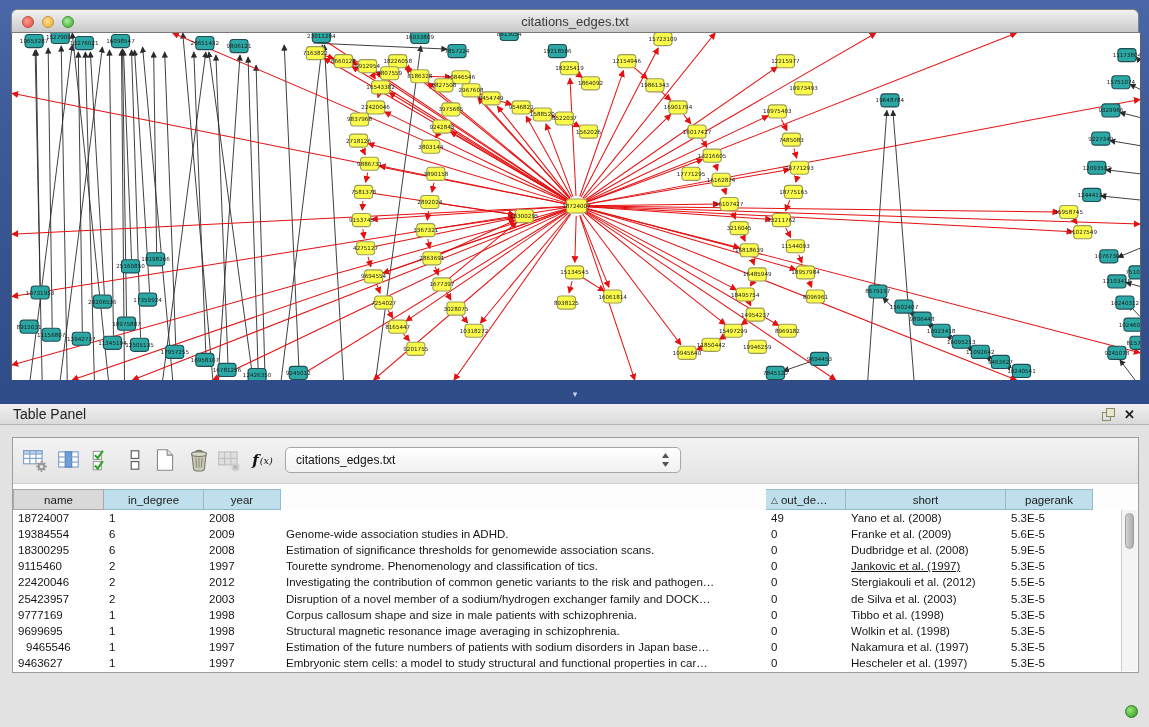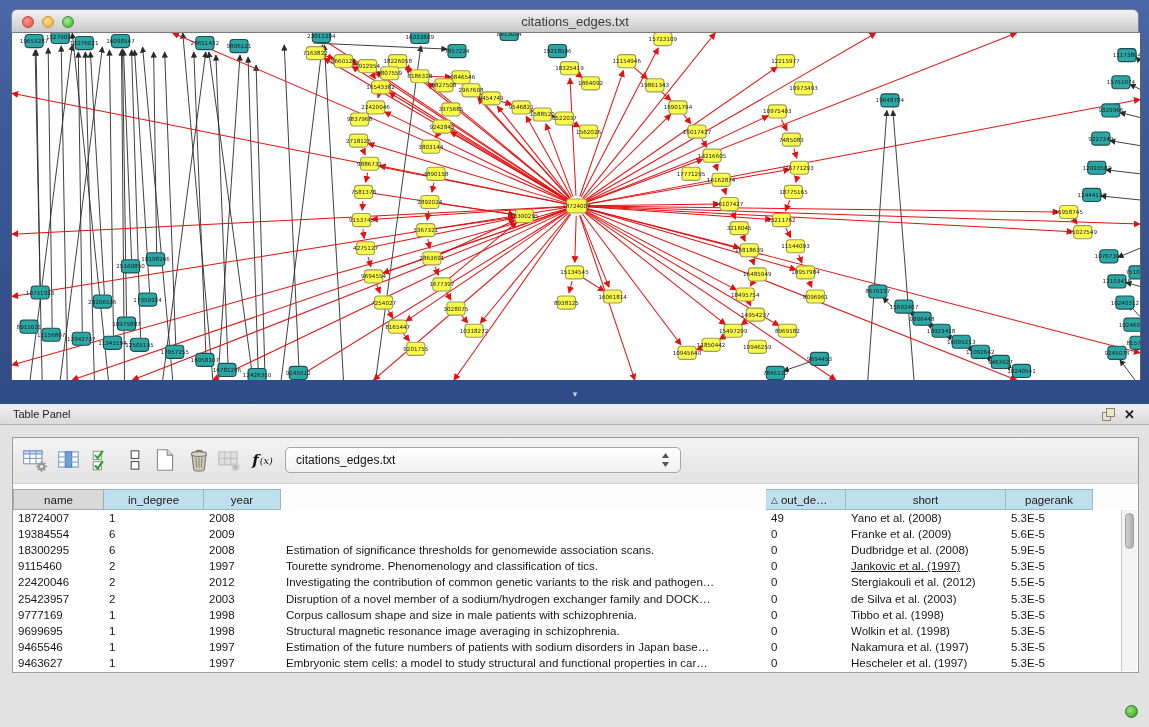--- a/index.html
+++ b/index.html
@@ -19,21 +19,21 @@
   .tl.yel{left:30px;background:radial-gradient(circle at 4px 4px,#FBDD9B,#F5BF4F 60%,#DFA33B);border:1px solid #C79637;}
   .tl.grn{left:50px;background:radial-gradient(circle at 4px 4px,#AEE9A0,#61C555 60%,#45A635);border:1px solid #3F9432;}
   .net-canvas{position:absolute;left:11px;top:33px;width:1128px;height:347px;background:#fff;
               border-left:1px solid #5F5F5F;border-right:1px solid #5F5F5F;overflow:hidden;}
   .splitter-grip{position:absolute;left:567px;top:388px;width:16px;height:12px;color:#C8D2E6;
                  font-size:9px;line-height:12px;text-align:center;}
 
   
   .panel-header{position:absolute;left:0;top:404px;width:1149px;height:21px;
                 background:linear-gradient(#F0F0F0,#DADADA);border-bottom:1px solid #B4B4B4;box-sizing:border-box;}
-  .panel-title{position:absolute;left:13px;top:0;height:21px;line-height:20px;font-size:11px;color:#222;}
+  .panel-title{position:absolute;left:13px;top:0;height:21px;line-height:20px;font-size:14px;color:#222;}
   .float-btn{position:absolute;right:33px;top:3px;width:15px;height:15px;cursor:default;}
   .close-btn{position:absolute;right:12px;top:1px;width:15px;height:19px;line-height:19px;
              font-size:13px;font-weight:bold;color:#1E1E1E;text-align:center;}
   .panel-body{position:absolute;left:0;top:425px;width:1149px;height:302px;background:#E2E2E2;}
   .inner-panel{position:absolute;left:12px;top:12px;width:1125px;height:234px;background:#FDFDFD;
                border:1px solid #9C9C9C;box-sizing:content-box;}
   .toolbar{position:absolute;left:0;top:0;width:100%;height:46px;
            background:linear-gradient(#F3F3F3,#E3E3E3);border-bottom:1px solid #D2D2D2;box-sizing:border-box;}
   .tbtn{position:absolute;top:8px;width:28px;height:30px;background:transparent;border:none;padding:1px;}
   .combo{position:absolute;left:272px;top:9px;width:396px;height:26px;box-sizing:border-box;
@@ -648,20 +648,21 @@
           <div class="td" style="left: 91px; width: 100px;">1</div>
           <div class="td" style="left: 191px; width: 77px;">2008</div>
           <div class="td" style="left: 753px; width: 80px;">49</div>
           <div class="td" style="left: 833px; width: 160px;">Yano et al. (2008)</div>
           <div class="td" style="left: 993px; width: 87px;">5.3E-5</div>
         </div>
         <div class="tr" style="top: 16.1px;">
           <div class="td" style="left: 0px; width: 91px;">19384554</div>
           <div class="td" style="left: 91px; width: 100px;">6</div>
           <div class="td" style="left: 191px; width: 77px;">2009</div>
+          <div class="td" style="left: 268px; width: 485px;">Genome-wide association studies in ADHD.</div>
           <div class="td" style="left: 753px; width: 80px;">0</div>
           <div class="td" style="left: 833px; width: 160px;">Franke et al. (2009)</div>
           <div class="td" style="left: 993px; width: 87px;">5.6E-5</div>
         </div>
         <div class="tr" style="top: 32.2px;">
           <div class="td" style="left: 0px; width: 91px;">18300295</div>
           <div class="td" style="left: 91px; width: 100px;">6</div>
           <div class="td" style="left: 191px; width: 77px;">2008</div>
           <div class="td" style="left: 268px; width: 485px;">Estimation of significance thresholds for genomewide association scans.</div>
           <div class="td" style="left: 753px; width: 80px;">0</div>
@@ -707,21 +708,21 @@
         <div class="tr" style="top: 112.7px;">
           <div class="td" style="left: 0px; width: 91px;">9699695</div>
           <div class="td" style="left: 91px; width: 100px;">1</div>
           <div class="td" style="left: 191px; width: 77px;">1998</div>
           <div class="td" style="left: 268px; width: 485px;">Structural magnetic resonance image averaging in schizophrenia.</div>
           <div class="td" style="left: 753px; width: 80px;">0</div>
           <div class="td" style="left: 833px; width: 160px;">Wolkin et al. (1998)</div>
           <div class="td" style="left: 993px; width: 87px;">5.3E-5</div>
         </div>
         <div class="tr" style="top: 128.8px;">
-          <div class="td" style="left: 0px; width: 91px;">9465546</div>
+          <div class="td" style="left: 8px; width: 91px;">9465546</div>
           <div class="td" style="left: 91px; width: 100px;">1</div>
           <div class="td" style="left: 191px; width: 77px;">1997</div>
           <div class="td" style="left: 268px; width: 485px;">Estimation of the future numbers of patients with sodium disorders in Japan base…</div>
           <div class="td" style="left: 753px; width: 80px;">0</div>
           <div class="td" style="left: 833px; width: 160px;">Nakamura et al. (1997)</div>
           <div class="td" style="left: 993px; width: 87px;">5.3E-5</div>
         </div>
         <div class="tr" style="top: 144.9px;">
           <div class="td" style="left: 0px; width: 91px;">9463627</div>
           <div class="td" style="left: 91px; width: 100px;">1</div>

